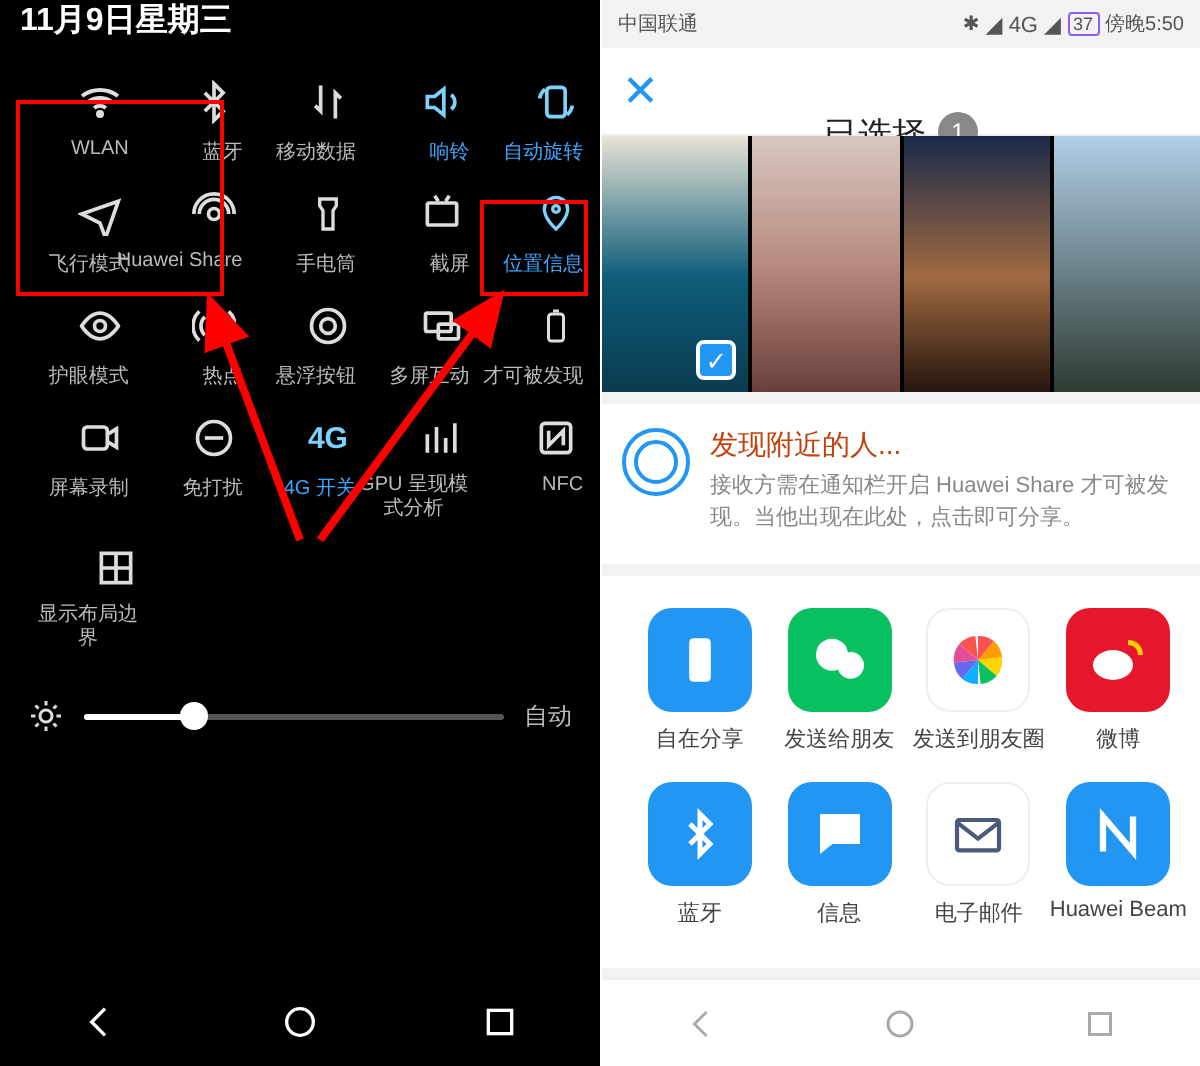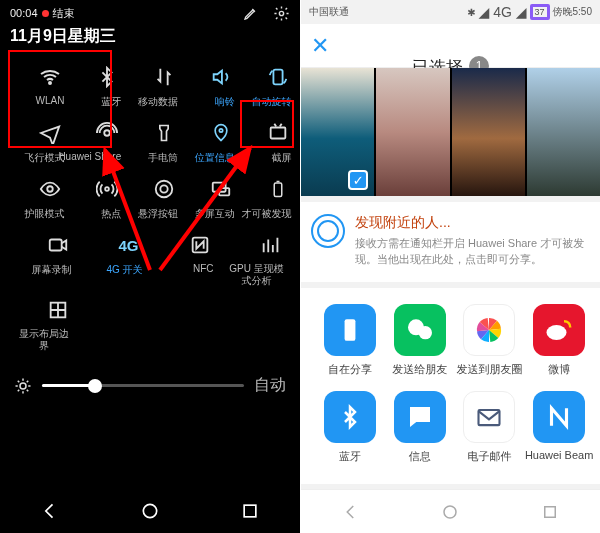--- a/index.html
+++ b/index.html
@@ -52,36 +52,20 @@
   .p2{background:linear-gradient(180deg,#d7c7c0 0%,#b88a80 50%,#6a3f3a 100%);}
   .p3{background:linear-gradient(180deg,#1a2a4a 0%,#a06a40 55%,#26150e 100%);}
   .p4{background:linear-gradient(180deg,#b0d0e8 0%,#2d3a32 100%);}
 </style>
 </head>
 <body>
 
 <div class="stage">
 
   <div class="phone left">
-    <div class="status">
-      <div class="sl">
-        <span>00:04</span>
-        <span style="width:7px;height:7px;background:#f33;border-radius:50%"></span>
-        <span>结束</span>
-      </div>
-      <div class="sr">
-        <svg width="16" height="16" viewBox="0 0 24 24" fill="none" stroke="#ddd" stroke-width="2">
-            <path d="M3 21l3-1 11-11-2-2L4 18l-1 3zM14 6l4 4"></path>
-          </svg>
-        <svg width="17" height="17" viewBox="0 0 24 24" fill="none" stroke="#ddd" stroke-width="2">
-            <circle cx="12" cy="12" r="3"></circle>
-            <path d="M12 2v3M12 19v3M4.2 4.2l2.1 2.1M17.7 17.7l2.1 2.1M2 12h3M19 12h3M4.2 19.8l2.1-2.1M17.7 6.3l2.1-2.1"></path>
-          </svg>
-      </div>
-    </div>
     <div class="date">11月9日星期三</div>
 
     <div class="qs">
       <div class="row">
         <div class="tile">
             <div class="ic">
               <svg width="24" height="24" viewBox="0 0 24 24" fill="none" stroke="currentColor" stroke-width="2">
                 <path d="M3 9a15 15 0 0118 0M6 12a10 10 0 0112 0M9 15a5 5 0 016 0"></path>
                 <circle cx="12" cy="18" r="1" fill="currentColor"></circle>
               </svg>
@@ -141,38 +125,38 @@
             <div class="lbl">Huawei Share</div>
           </div>
         <div class="tile">
             <div class="ic">
               <svg width="20" height="22" viewBox="0 0 24 24" fill="none" stroke="currentColor" stroke-width="2">
                 <path d="M7 3h10v4l-2 3v11H9V10L7 7V3z"></path>
               </svg>
             </div>
             <div class="lbl">手电筒</div>
           </div>
+        <div class="tile">
+            <div class="ic">
+              <svg width="22" height="22" viewBox="0 0 24 24" fill="none" stroke="currentColor" stroke-width="2">
+                <rect x="4" y="6" width="16" height="12" rx="1"></rect>
+                <path d="M8 2l2 3M16 2l-2 3"></path>
+              </svg>
+            </div>
+            <div class="lbl">截屏</div>
+          </div>
         <div class="tile on">
             <div class="ic">
               <svg width="20" height="22" viewBox="0 0 24 24" fill="none" stroke="currentColor" stroke-width="2">
                 <path d="M12 21s7-6 7-12a7 7 0 10-14 0c0 6 7 12 7 12z"></path>
                 <circle cx="12" cy="9" r="2"></circle>
               </svg>
             </div>
             <div class="lbl">位置信息</div>
           </div>
-        <div class="tile">
-            <div class="ic">
-              <svg width="22" height="22" viewBox="0 0 24 24" fill="none" stroke="currentColor" stroke-width="2">
-                <rect x="4" y="6" width="16" height="12" rx="1"></rect>
-                <path d="M8 2l2 3M16 2l-2 3"></path>
-              </svg>
-            </div>
-            <div class="lbl">截屏</div>
-          </div>
       </div>
       <div class="row">
         <div class="tile">
             <div class="ic">
               <svg width="22" height="22" viewBox="0 0 24 24" fill="none" stroke="currentColor" stroke-width="2">
                 <path d="M2 12s4-7 10-7 10 7 10 7-4 7-10 7-10-7-10-7z"></path>
                 <circle cx="12" cy="12" r="3"></circle>
               </svg>
             </div>
             <div class="lbl">护眼模式</div>
@@ -217,40 +201,49 @@
       <div class="row">
         <div class="tile">
             <div class="ic">
               <svg width="22" height="22" viewBox="0 0 24 24" fill="none" stroke="currentColor" stroke-width="2">
                 <rect x="3" y="6" width="13" height="12" rx="2"></rect>
                 <path d="M16 10l5-3v10l-5-3"></path>
               </svg>
             </div>
             <div class="lbl">屏幕录制</div>
           </div>
+        <div class="tile">
+            <div class="ic">
+              <svg width="22" height="22" viewBox="0 0 24 24" fill="none" stroke="currentColor" stroke-width="2">
+                <circle cx="12" cy="12" r="9"></circle>
+                <path d="M7 12h10"></path>
+              </svg>
+            </div>
+            <div class="lbl">免打扰</div>
+          </div>
         <div class="tile on">
             <div class="ic" style="font-size:15px;font-weight:700">4G</div>
             <div class="lbl">4G 开关</div>
           </div>
         <div class="tile">
             <div class="ic">
               <svg width="22" height="22" viewBox="0 0 24 24" fill="none" stroke="currentColor" stroke-width="2">
+                <path d="M4 20V10M9 20V6M14 20v-8M19 20V4"></path>
+              </svg>
+            </div>
+            <div class="lbl" style="white-space:normal;width:56px;line-height:1.15">GPU 呈现模式分析</div>
+          </div>
+        <div class="tile">
+            <div class="ic">
+              <svg width="22" height="22" viewBox="0 0 24 24" fill="none" stroke="currentColor" stroke-width="2">
                 <rect x="4" y="4" width="16" height="16" rx="2"></rect>
                 <path d="M8 8v8l8-8v8"></path>
               </svg>
             </div>
             <div class="lbl">NFC</div>
-          </div>
-        <div class="tile">
-            <div class="ic">
-              <svg width="22" height="22" viewBox="0 0 24 24" fill="none" stroke="currentColor" stroke-width="2">
-                <path d="M4 20V10M9 20V6M14 20v-8M19 20V4"></path>
-              </svg>
-            </div>
-            <div class="lbl" style="white-space:normal;width:56px;line-height:1.15">GPU 呈现模式分析</div>
           </div>
       </div>
       <div class="row" style="justify-content:flex-start; padding-left:6px;">
         <div class="tile" style="margin-left:2px">
             <div class="ic">
               <svg width="22" height="22" viewBox="0 0 24 24" fill="none" stroke="currentColor" stroke-width="2">
                 <rect x="4" y="4" width="16" height="16"></rect>
                 <path d="M4 12h16M12 4v16"></path>
               </svg>
             </div>
@@ -261,21 +254,21 @@
 
     <div class="brightness">
       <svg width="18" height="18" viewBox="0 0 24 24" fill="none" stroke="#ddd" stroke-width="2">
           <circle cx="12" cy="12" r="4"></circle>
           <path d="M12 2v3M12 19v3M2 12h3M19 12h3M5 5l2 2M17 17l2 2M19 5l-2 2M7 17l-2 2"></path>
         </svg>
       <div class="track">
           <div class="fill"></div>
           <div class="thumb"></div>
         </div>
-      <span style="font-size:16px;color:#bbb">自动</span>
+      <span style="font-size:12px;color:#bbb">自动</span>
     </div>
 
     <div class="redbox" style="left:8px; top:50px; width:104px; height:98px;"></div>
     <div class="redbox" style="left:240px; top:100px; width:54px; height:48px;"></div>
     <svg class="arrow" style="left:90px; top:140px;" width="80" height="140">
         <defs>
           <marker id="ah1" markerWidth="8" markerHeight="8" refX="6" refY="3" orient="auto">
             <path d="M0,0 L7,3 L0,6 z" fill="#f00"></path>
           </marker>
         </defs>
@@ -301,22 +294,22 @@
           <rect x="5" y="5" width="14" height="14"></rect>
         </svg>
     </div>
   </div>
 
   <div class="phone right">
     <div class="status">
       <span>中国联通</span>
       <span style="display:flex;align-items:center;gap:3px">
         <span>✱</span>
-        <span style="font-size:14px">◢ 4G ◢</span>
-        <span style="border:3px solid #8b5cf6;border-radius:2px;padding:0 2px;font-size:9px">37</span>
+        <span style="font-size:11px">◢ 4G ◢</span>
+        <span style="border:1px solid #8b5cf6;border-radius:2px;padding:0 2px;font-size:9px">37</span>
         <span>傍晚5:50</span>
       </span>
     </div>
     <div class="headbar">
       <span class="close">✕</span>
       <span class="ttl">
         <span>已选择</span>
         <span class="badge">1</span>
       </span>
     </div>

